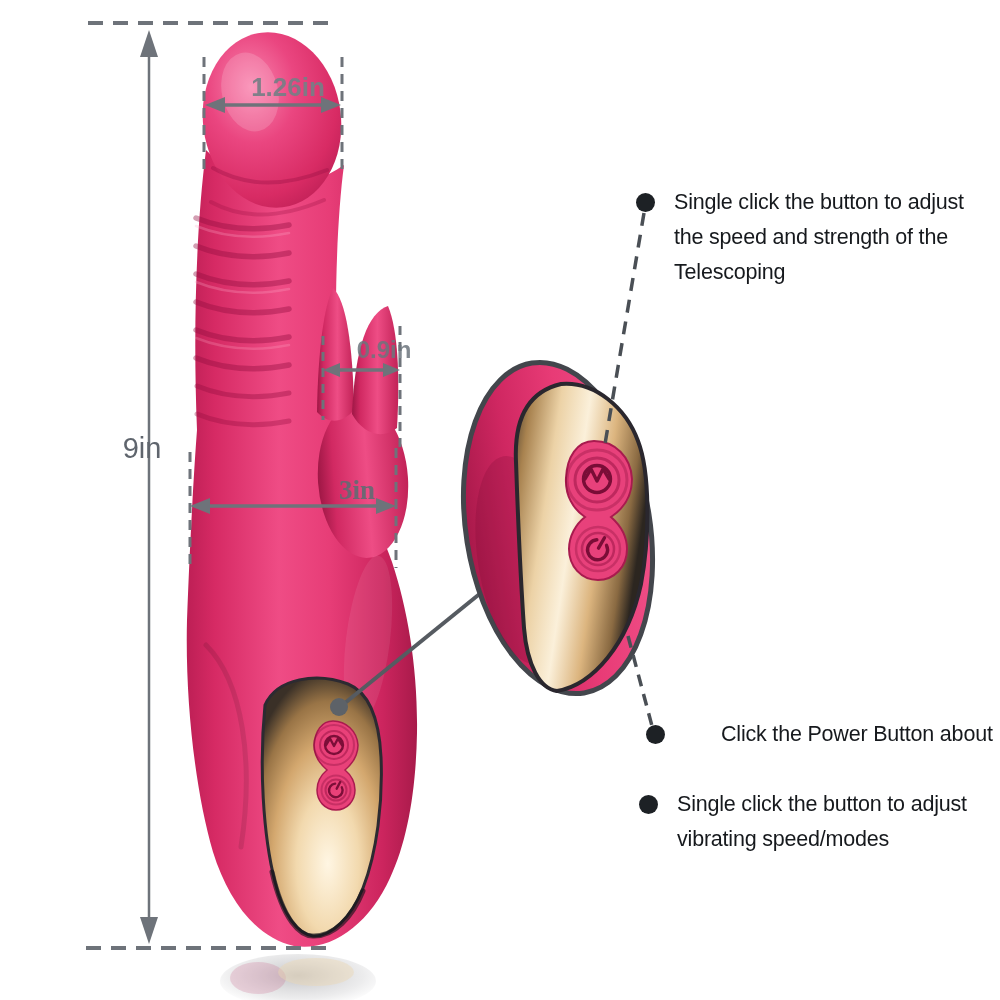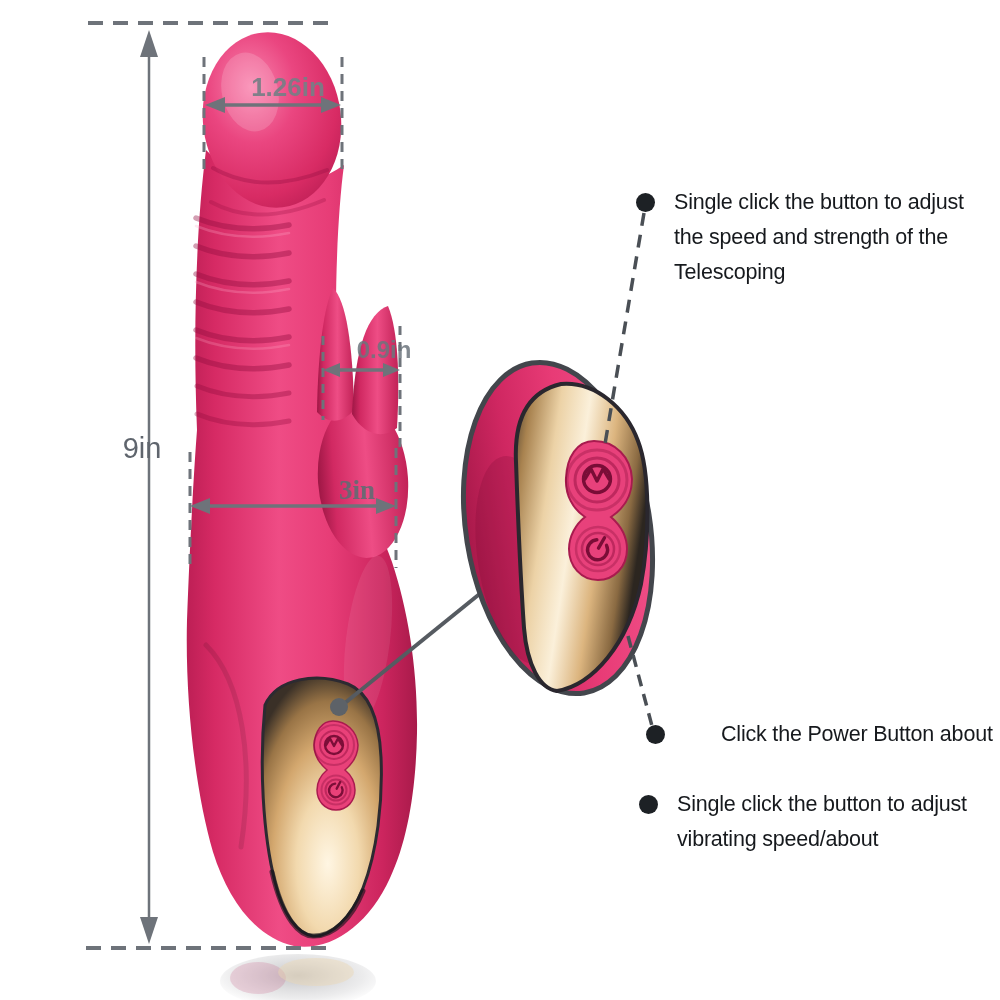--- a/index.html
+++ b/index.html
@@ -260,16 +260,16 @@
   </div>
 
   <span class="bullet" style="left:646px;top:725px;"></span>
   <div class="annotation" style="left:677px;top:717px;margin-left:44px;">
     <p>Click the Power Button about</p>
   </div>
 
   <span class="bullet" style="left:639px;top:795px;"></span>
   <div class="annotation" style="left:677px;top:787px;">
     <p>Single click the button to adjust</p>
-    <p>vibrating speed/about</p>
+    <p>vibrating speed/modes</p>
   </div>
 
 </div>
 
 </body></html>

